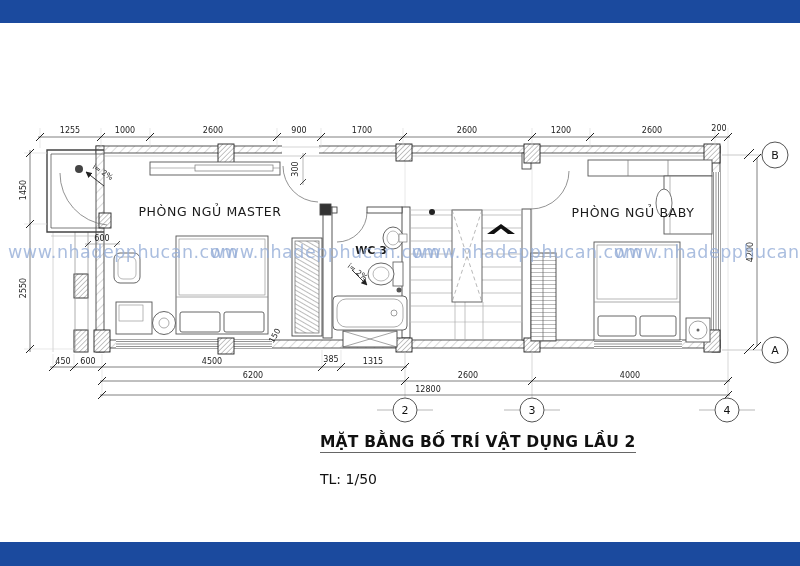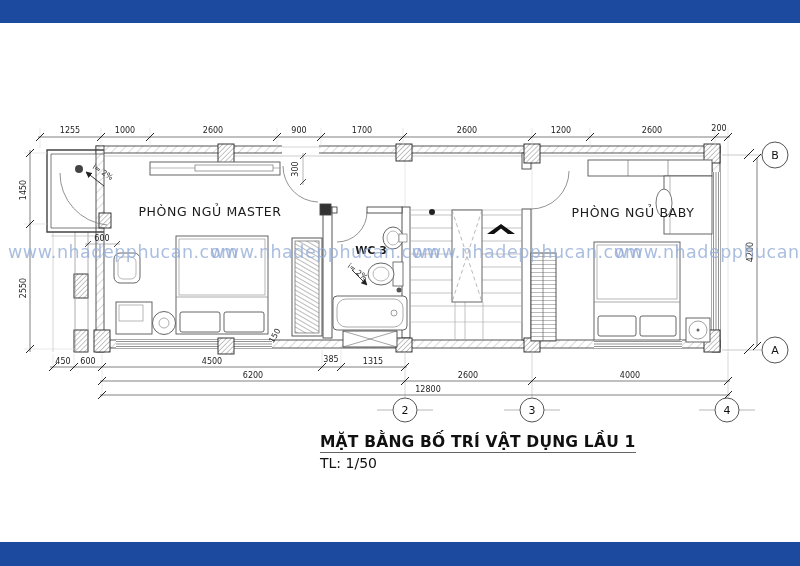--- a/index.html
+++ b/index.html
@@ -5,21 +5,21 @@
   html,body{margin:0;padding:0;}
   body{width:800px;height:566px;position:relative;background:#ffffff;
        font-family:"DejaVu Sans","Liberation Sans",sans-serif;overflow:hidden;}
   .band{position:absolute;left:0;width:800px;background:#1b4a9e;}
   #band-top{top:0;height:23px;}
   #band-bottom{top:542px;height:24px;}
   #plan-svg{position:absolute;left:0;top:0;}
   #title-block{position:absolute;left:320px;top:433px;color:#111;}
   #title-block .t{font-size:15.5px;font-weight:bold;letter-spacing:.2px;
                   border-bottom:1.5px solid #666;padding-bottom:1px;white-space:nowrap;}
-  #title-block .s{font-size:14px;margin-top:2px;}
+  #title-block .s{font-size:14px;margin-top:18px;}
   text{font-family:"DejaVu Sans","Liberation Sans",sans-serif;}
   .dimtxt{font-size:8px;fill:#222;}
   .roomtxt{font-size:12.5px;fill:#1a1a1a;letter-spacing:.6px;}
   .wctxt{font-size:11px;font-weight:600;fill:#1a1a1a;}
   .bub{font-size:11px;fill:#111;}
   .slope{font-size:7.5px;fill:#222;}
   .wm{font-size:17.5px;fill:#96aed8;opacity:.8;letter-spacing:.5px;}
 </style>
 </head>
 <body>
@@ -381,15 +381,15 @@
 
   <g>
     <text class="wm" x="8" y="258">www.nhadepphucan.com</text>
     <text class="wm" x="210" y="258">www.nhadepphucan.com</text>
     <text class="wm" x="412" y="258">www.nhadepphucan.com</text>
     <text class="wm" x="614" y="258">www.nhadepphucan.com</text>
   </g>
 </svg>
 
 <div id="title-block">
-  <div class="t">MẶT BẰNG BỐ TRÍ VẬT DỤNG LẦU 1</div>
+  <div class="t">MẶT BẰNG BỐ TRÍ VẬT DỤNG LẦU 2</div>
   <div class="s">TL: 1/50</div>
 </div>
 
 </body></html>

